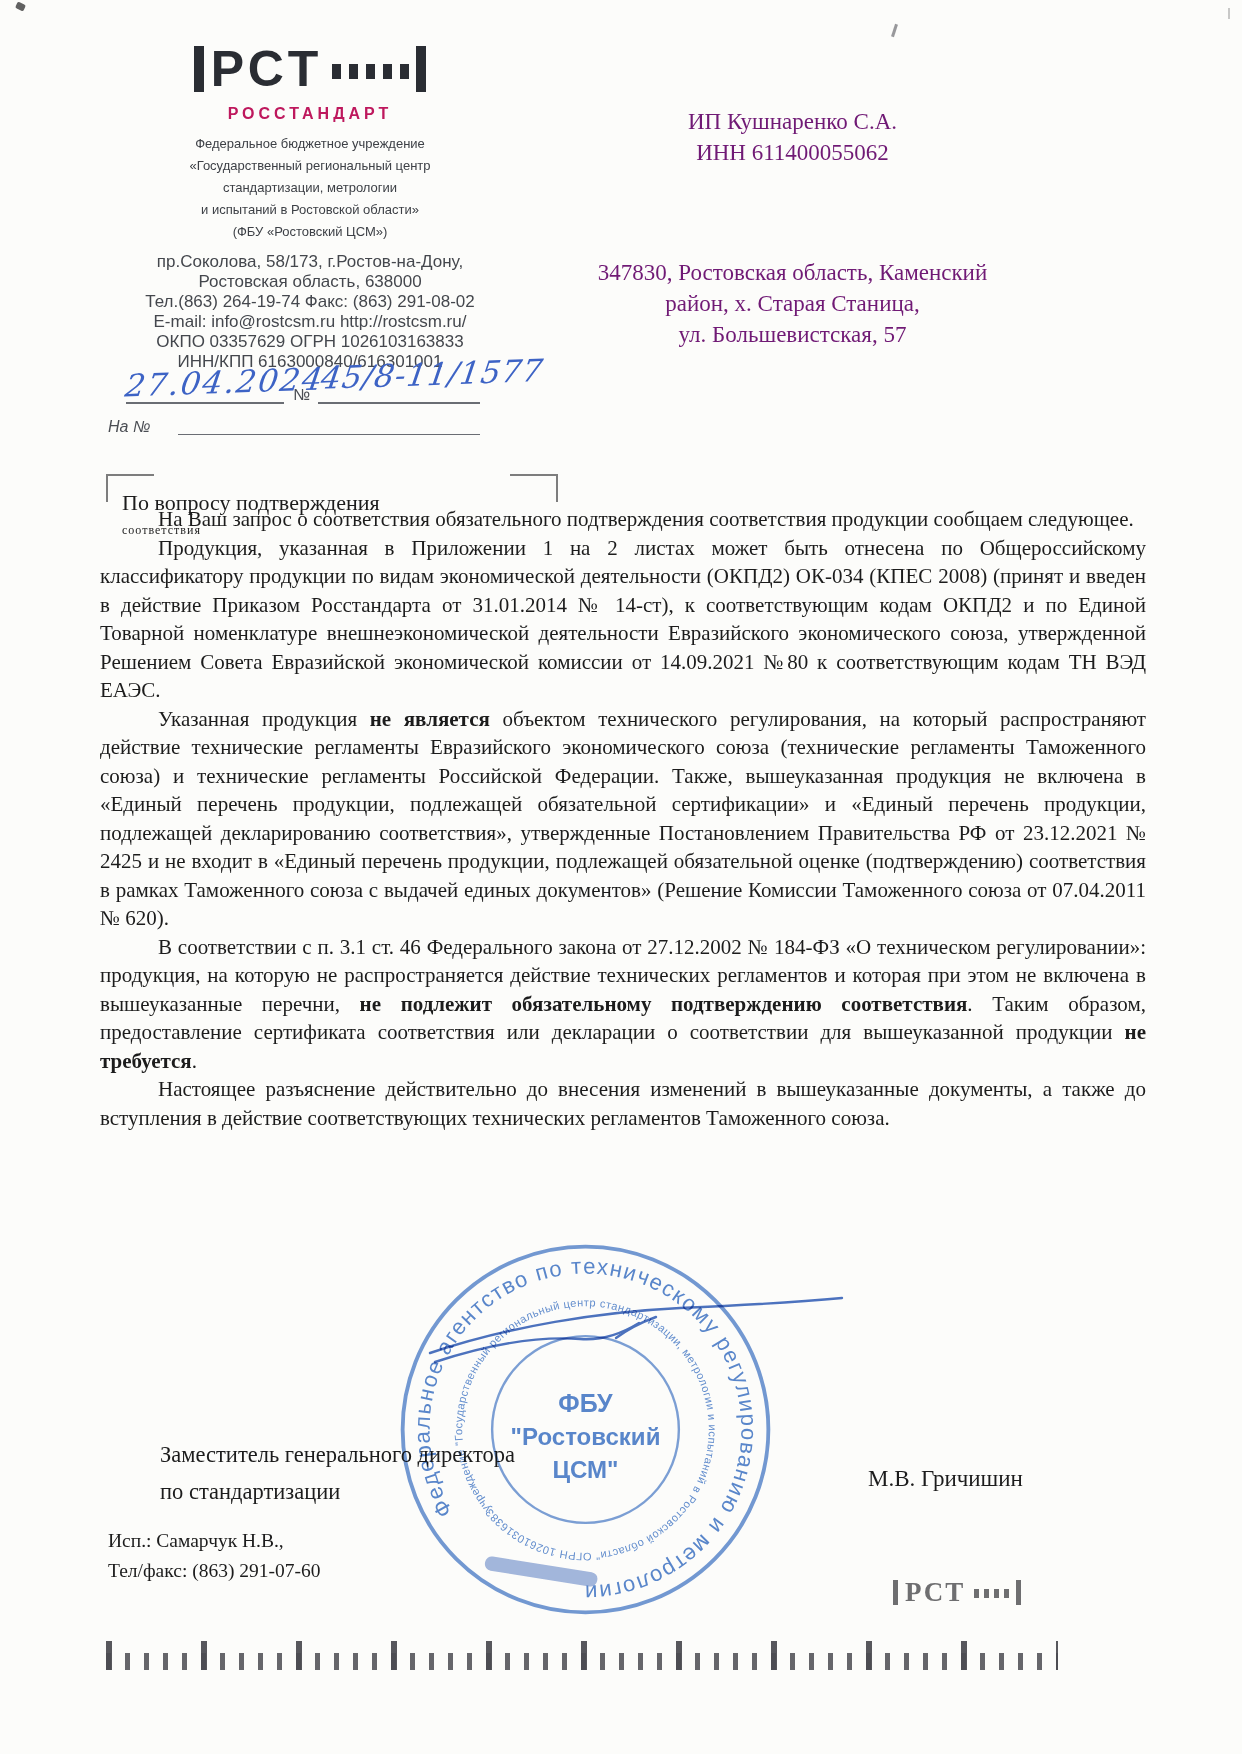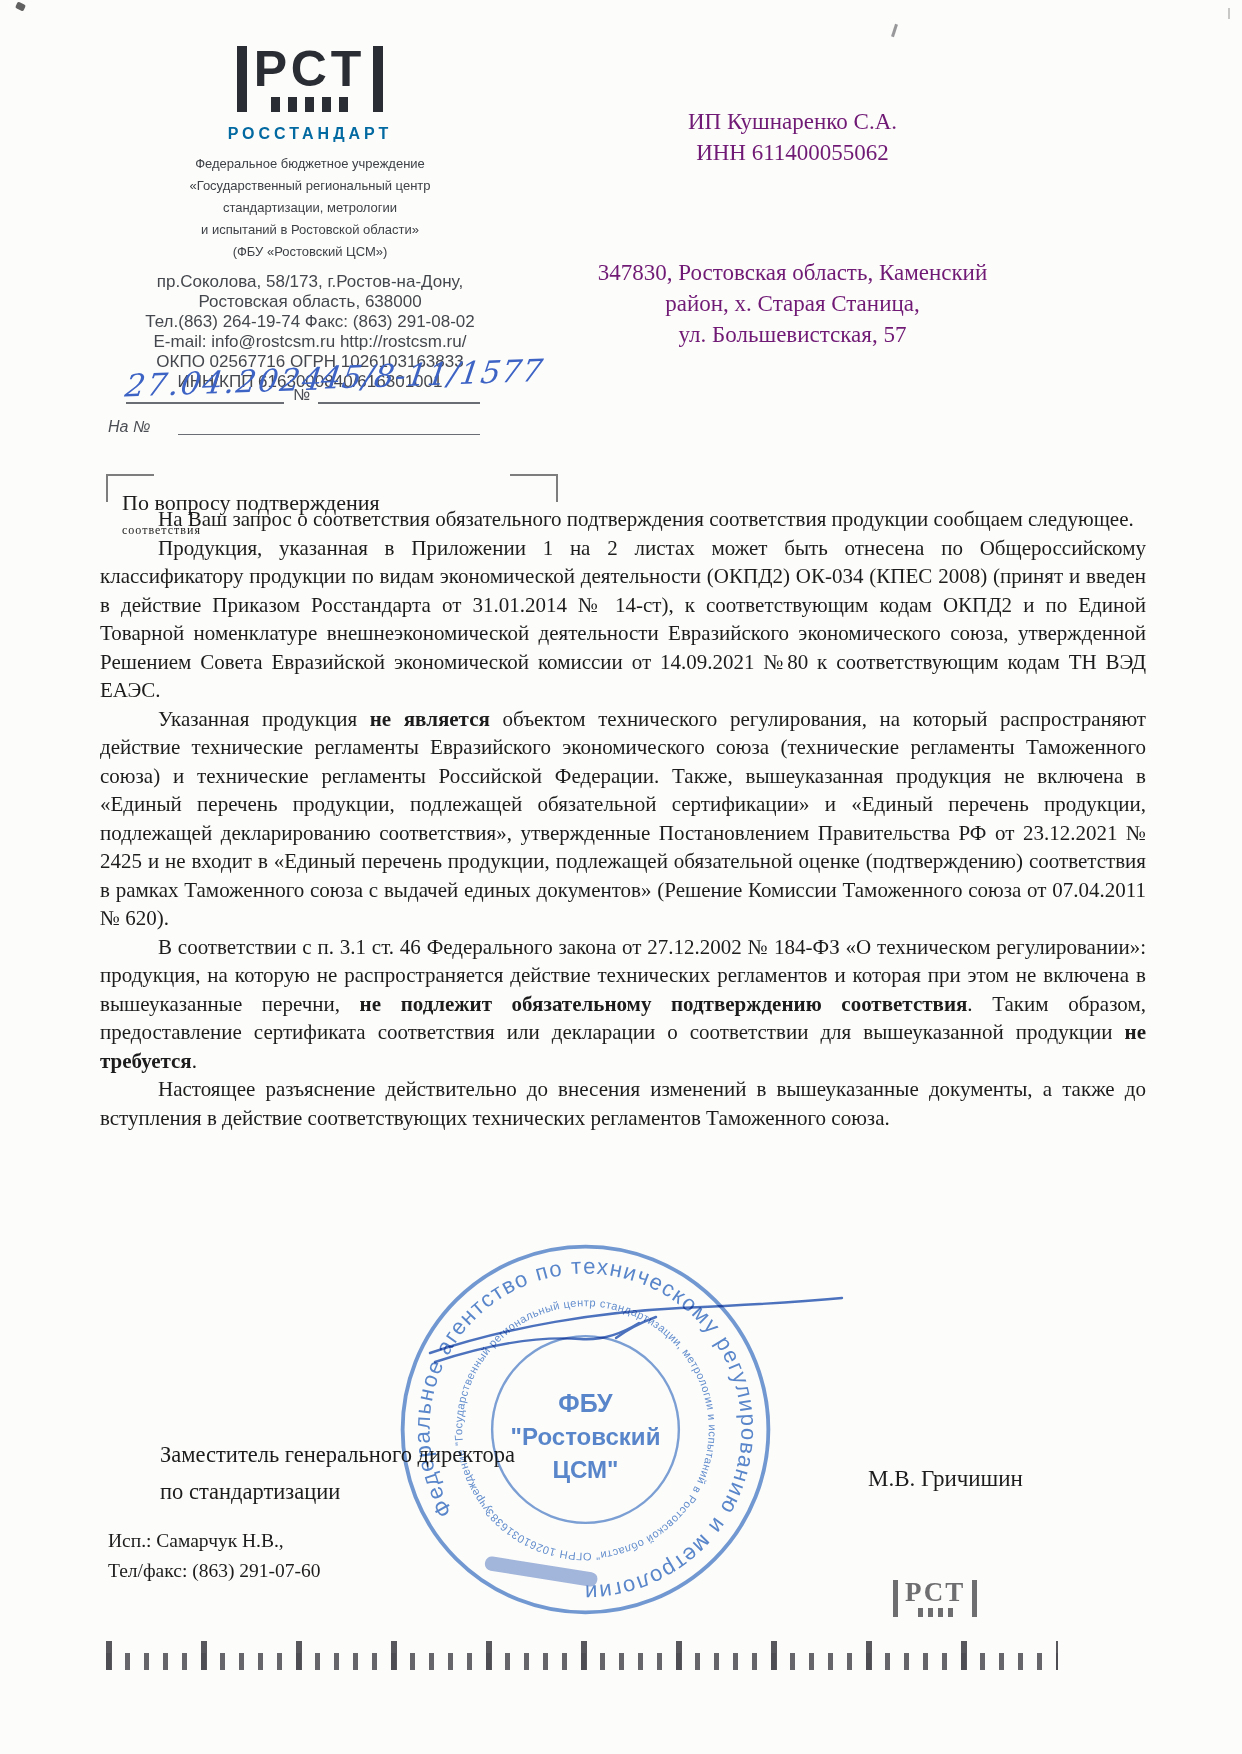--- a/index.html
+++ b/index.html
@@ -6,25 +6,25 @@
   .page{
     position:relative; width:1242px; height:1754px; margin:0 auto;
     background:#fcfcfa; overflow:hidden;
     font-family:"Liberation Serif", serif; color:#1c1c1c;
   }
   
   .letterhead{position:absolute; left:100px; top:46px; width:420px; text-align:center;
     font-family:"Liberation Sans", sans-serif; color:#3d4046;}
   .logo{display:inline-flex; align-items:stretch; gap:7px;}
   .logo .vbar{width:10px; background:#2a2d33;}
-  .logo-mid{display:flex; flex-direction:column; align-items:center;}
+  .logo-mid{display:flex; flex-direction:row; align-items:center;gap:9px;}
   .logo-letters{font-weight:bold; font-size:50px; line-height:.92; letter-spacing:5px; color:#2a2d33;}
   .logo-ticks{display:flex; gap:8px; margin-top:5px;}
   .logo-ticks i{width:9px; height:15px; background:#2a2d33; display:block;}
-  .brand{margin-top:9px; font-weight:bold; font-size:16px; letter-spacing:4px; color:#0369a1;}
+  .brand{margin-top:9px; font-weight:bold; font-size:16px; letter-spacing:4px; color:#be185d;}
   .org{margin-top:10px; font-size:13px; line-height:22px; color:#3d4046;}
   .addr{margin-top:9px; font-size:17px; line-height:20px; color:#44474d;}
   
   .handwrite{font-family:"DejaVu Serif", serif; font-style:italic; color:#3d63c5;
     transform:skewX(-10deg) rotate(-2deg); display:inline-block;}
   .hw-date{position:absolute; left:126px; top:364px; font-size:31px; letter-spacing:2px;}
   .hw-num{position:absolute; left:322px; top:356px; font-size:31px; letter-spacing:1px;}
   .rule{position:absolute; border-bottom:2px solid #6a6d73;}
   .num-label{position:absolute; left:293px; top:386px; font-family:"Liberation Sans", sans-serif;
     font-size:16px; color:#4a4d53;}
@@ -99,21 +99,21 @@
       <div>«Государственный региональный центр</div>
       <div>стандартизации, метрологии</div>
       <div>и испытаний в Ростовской области»</div>
       <div>(ФБУ «Ростовский ЦСМ»)</div>
     </div>
     <div class="addr">
       <div>пр.Соколова, 58/173, г.Ростов-на-Дону,</div>
       <div>Ростовская область, 638000</div>
       <div>Тел.(863) 264-19-74  Факс: (863) 291-08-02</div>
       <div>E-mail: info@rostcsm.ru    http://rostcsm.ru/</div>
-      <div>ОКПО 02567716   ОГРН 1026103163833</div>
+      <div>ОКПО 03357629   ОГРН 1026103163833</div>
       <div>ИНН/КПП  6163000840/616301001</div>
     </div>
   </div>
 
   <span class="handwrite hw-date">27.04.2024</span>
   <span class="rule" style="left:126px; top:402px; width:158px;"></span>
   <span class="num-label">№</span>
   <span class="handwrite hw-num">45/8-11/1577</span>
   <span class="rule" style="left:318px; top:402px; width:162px;"></span>
   <span class="refnum-label">На №</span>

